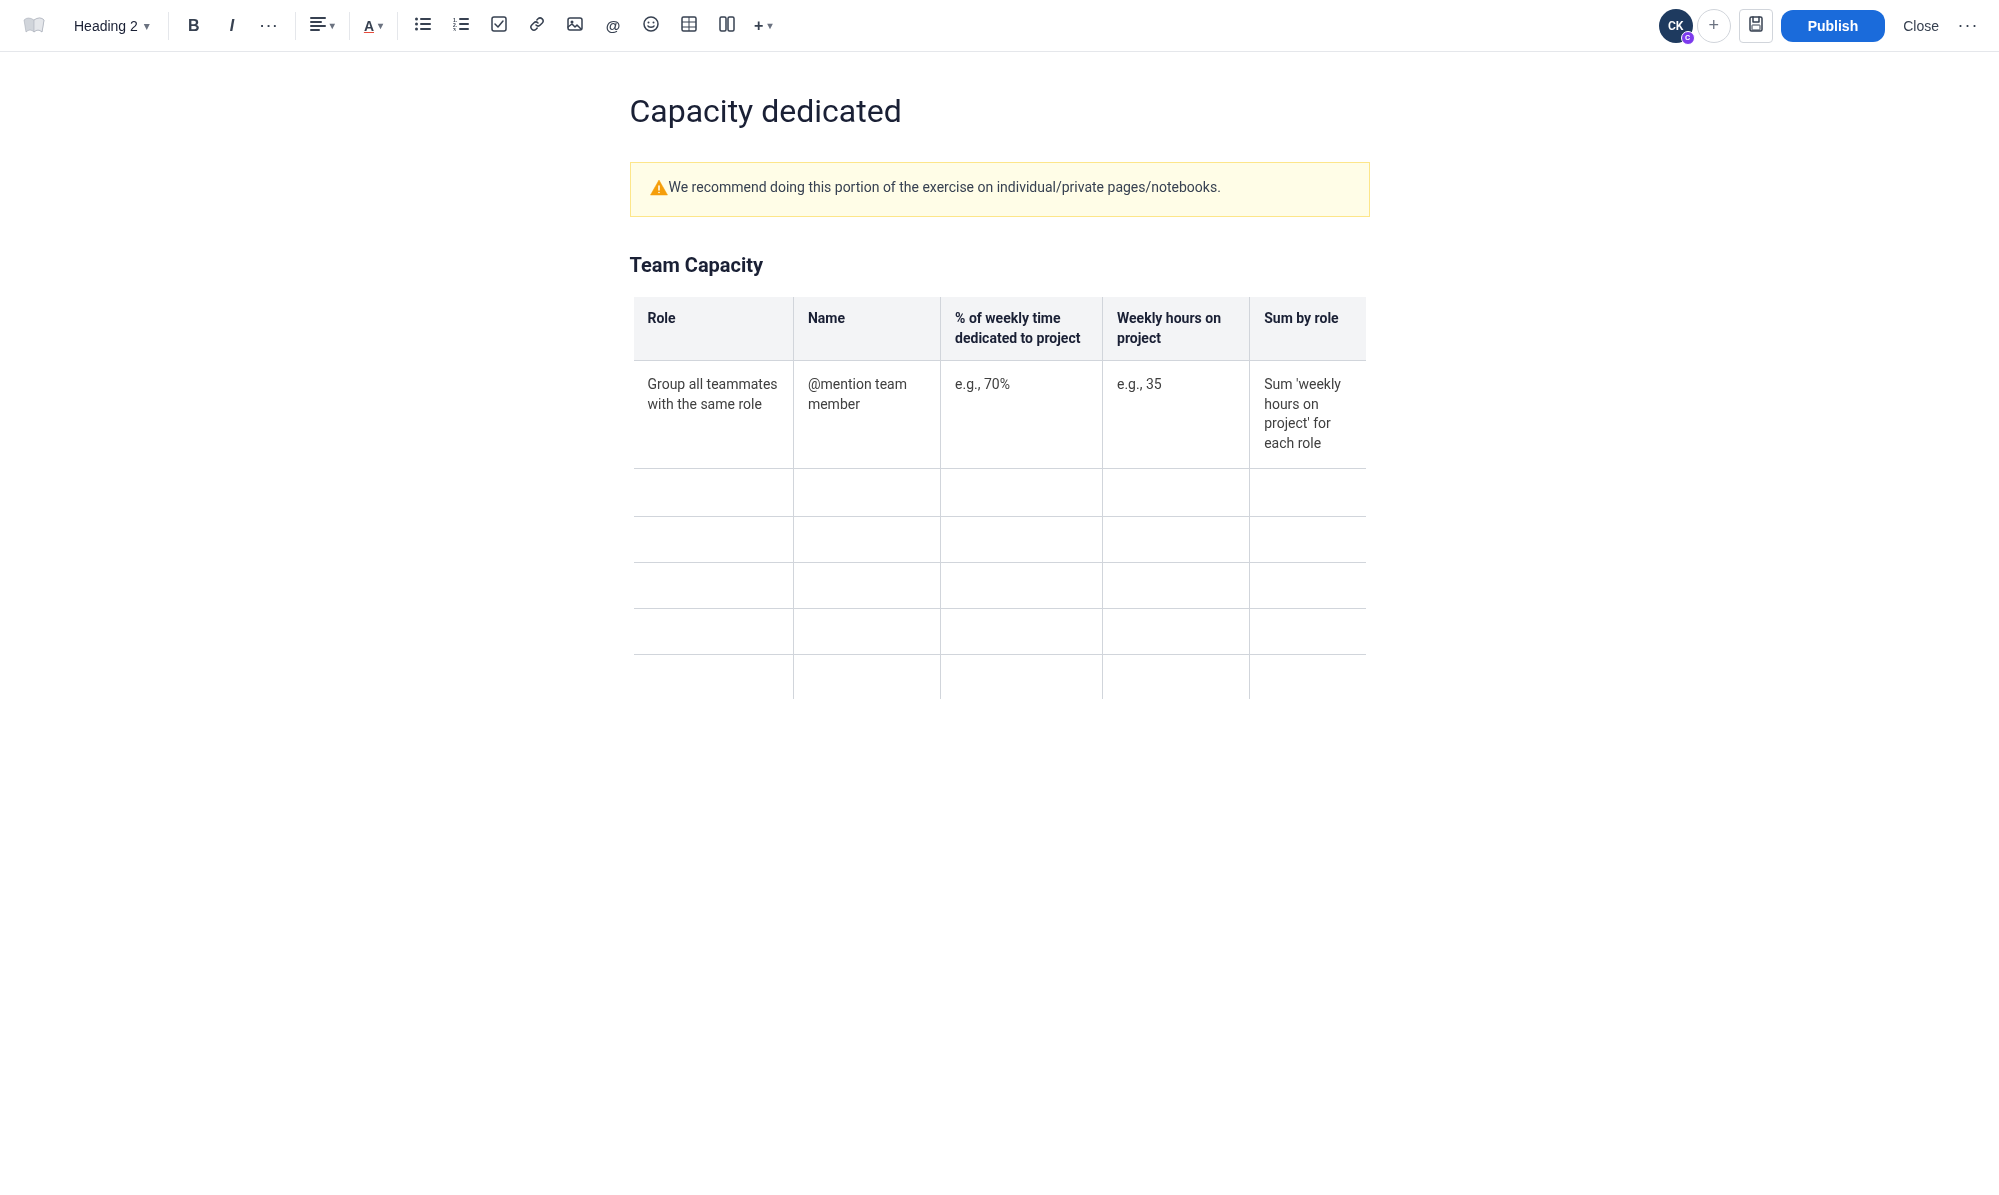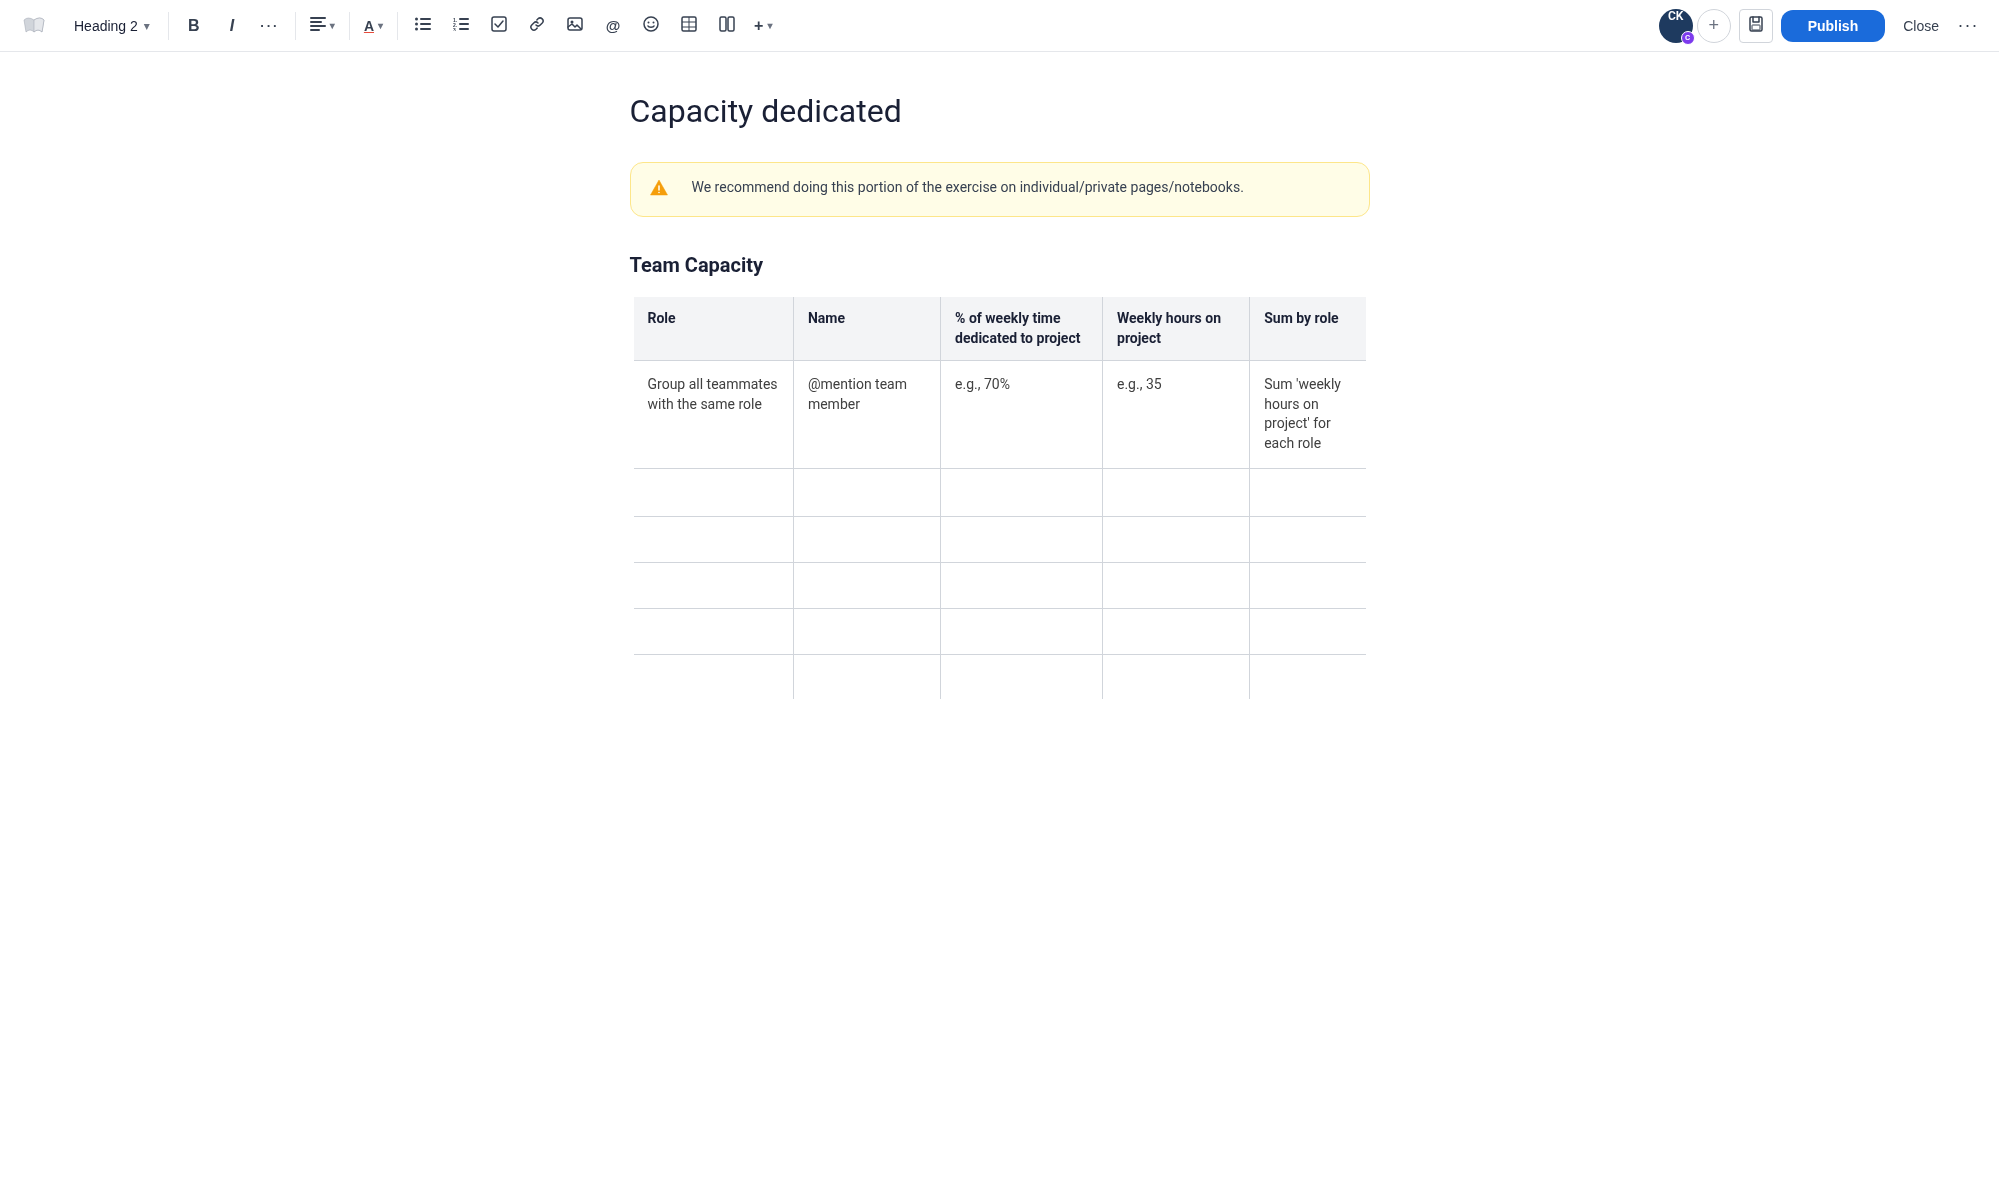--- a/index.html
+++ b/index.html
@@ -74,21 +74,21 @@
       display: flex;
       align-items: center;
       gap: 4px;
     }
     .avatar {
       width: 34px;
       height: 34px;
       border-radius: 50%;
       background: #1e3a5f;
       display: flex;
-      align-items: flex-start;
+      align-items: center;
       justify-content: center;
       color: white;
       font-size: 12px;
       font-weight: 600;
       cursor: pointer;
       position: relative;
     }
     .avatar .badge {
       position: absolute;
       bottom: -2px;
@@ -183,24 +183,24 @@
       font-size: 20px;
       font-weight: 700;
       color: #1a2035;
       margin-bottom: 16px;
     }
 
     
     .warning-box {
       display: flex;
       align-items: flex-start;
-      gap: 23px;
+      gap: 0;
       background: #fffde7;
       border: 1px solid #fde68a;
-      border-radius: 13px;
+      border-radius: 0;
       padding: 14px 18px;
       margin-bottom: 36px;
     }
     .warning-icon {
       font-size: 18px;
       flex-shrink: 0;
       margin-top: 1px;
     }
     .warning-text {
       font-size: 14px;

